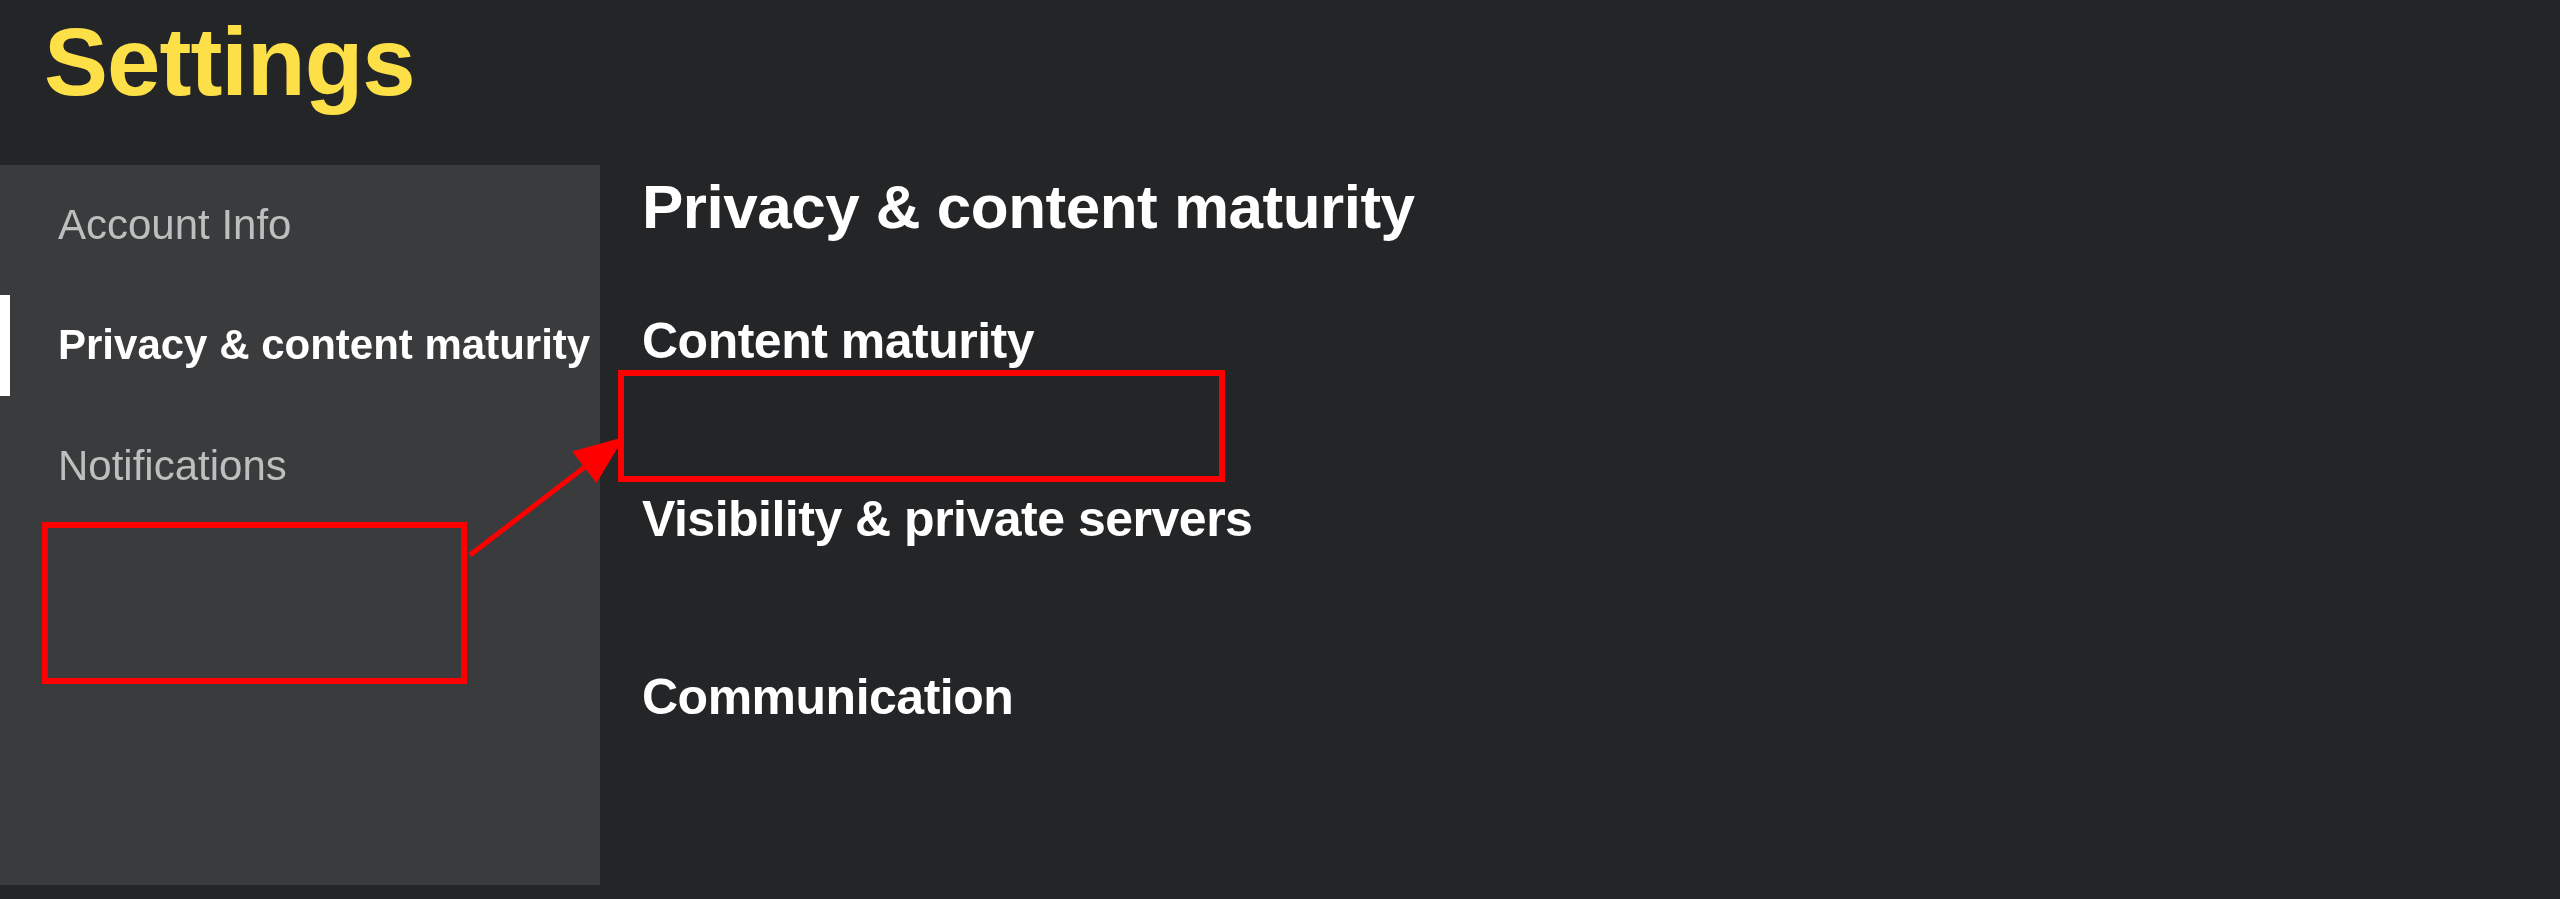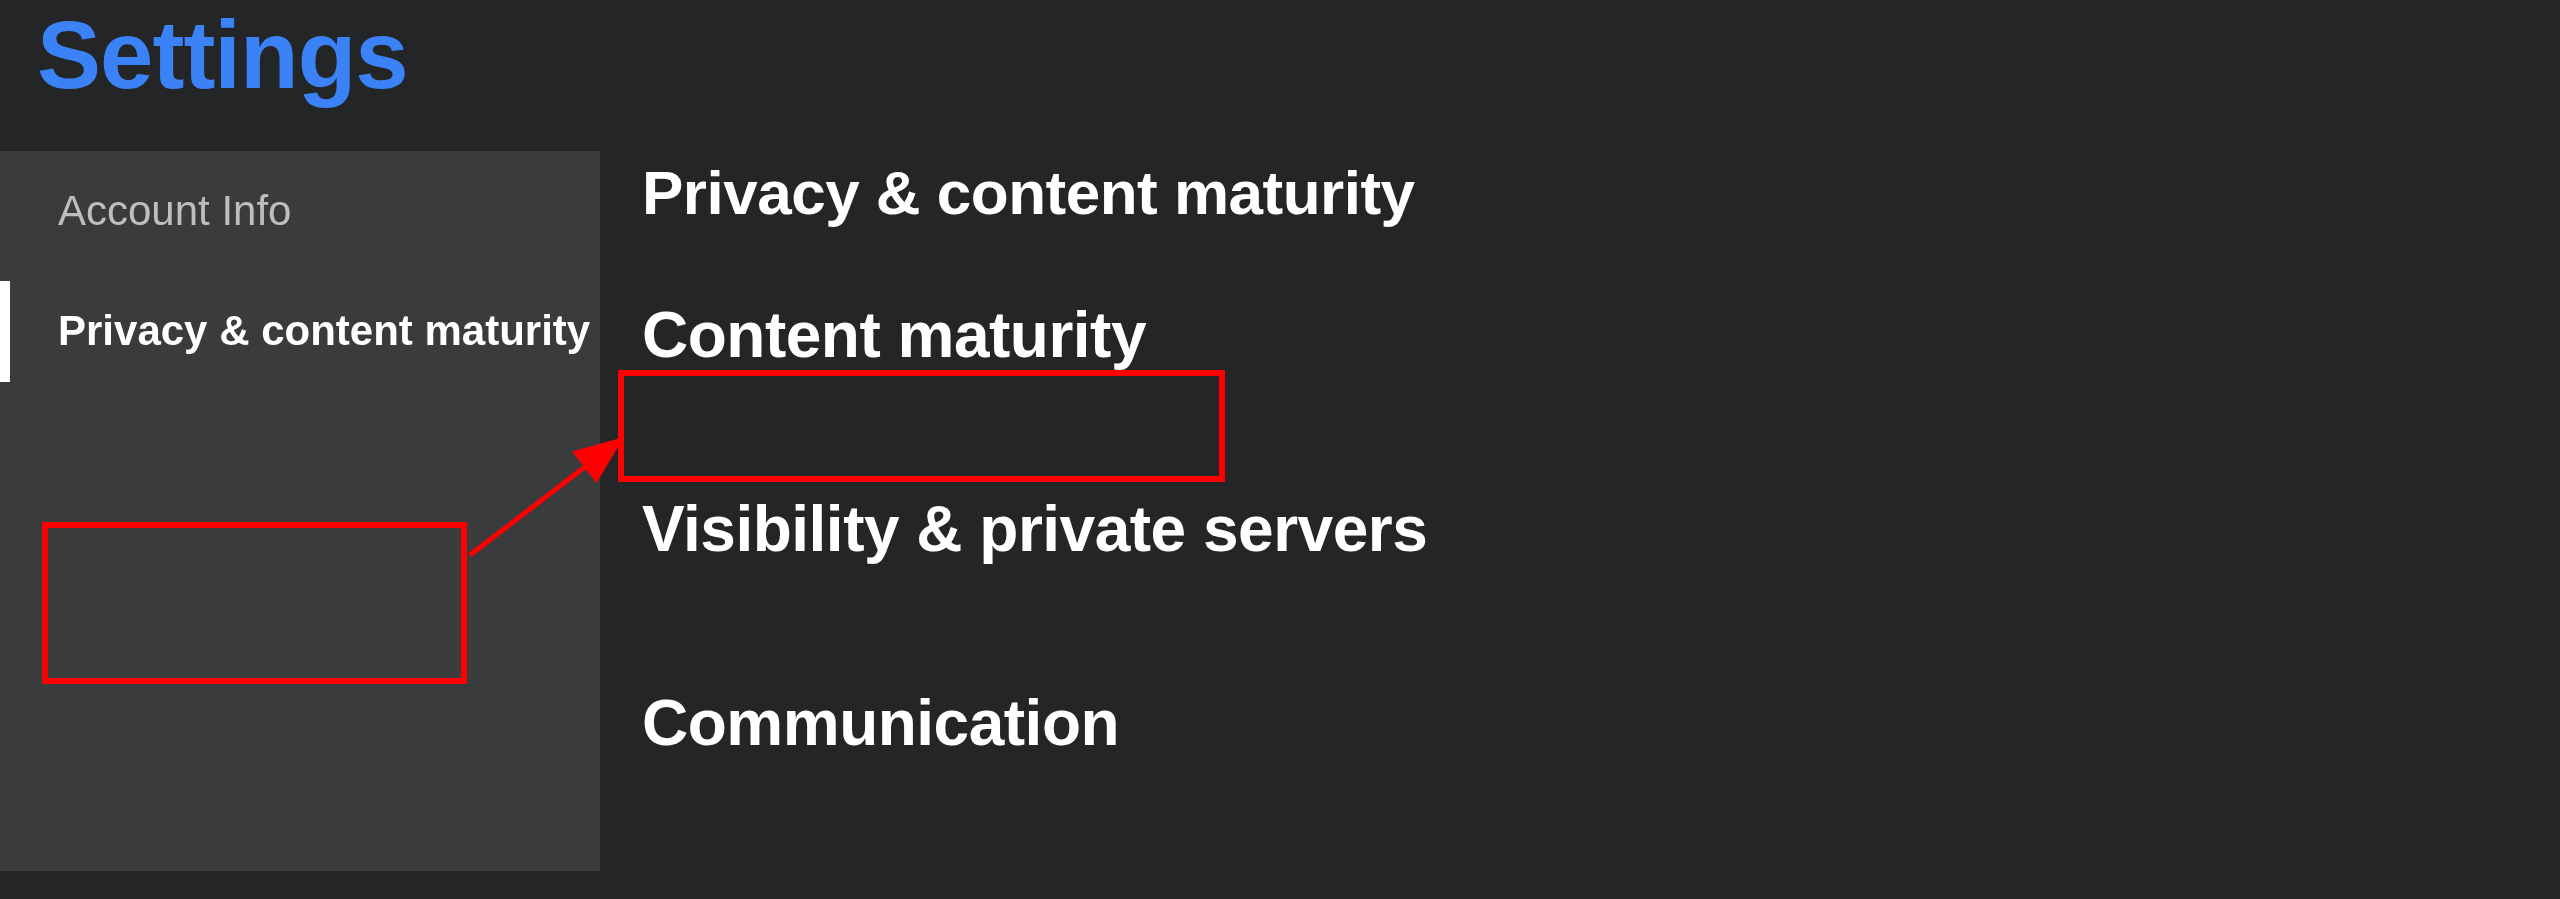--- a/index.html
+++ b/index.html
@@ -9,22 +9,22 @@
     height: 899px;
     background: #232527;
     font-family: "Helvetica Neue", Helvetica, Arial, sans-serif;
     color: #fff;
     overflow: hidden;
   }
 
   .page-title {
     font-size: 96px;
     font-weight: 800;
-    color: #3b82f6;
-    margin: 5px;
+    color: #fde047;
+    margin: 12px;
     padding: 0 0 40px 32px;
     line-height: 1.05;
     letter-spacing: -1px;
   }
 
   .layout {
     display: flex;
     align-items: flex-start;
   }
 
@@ -66,21 +66,21 @@
 
   .section-title {
     font-size: 62px;
     font-weight: 800;
     color: #ffffff;
     margin: 0 0 70px 0;
     letter-spacing: -0.5px;
   }
 
   .section-item {
-    font-size: 64px;
+    font-size: 50px;
     font-weight: 600;
     color: #ffffff;
     margin: 0 0 120px 0;
     letter-spacing: -0.5px;
   }
 
   
   .annot-box {
     position: absolute;
     border: 6px solid #ff0000;
@@ -105,20 +105,23 @@
     <div class="sidebar-item">
       <span>Account Info</span>
     </div>
 
 
     <div class="sidebar-item active">
       <div class="active-indicator"></div>
       <span>Privacy &amp; content maturity</span>
     </div>
 
+    <div class="sidebar-item">
+      <span>Notifications</span>
+    </div>
 
   </nav>
 
   <main class="main">
 
     <h2 class="section-title">Privacy &amp; content maturity</h2>
 
     <h3 class="section-item">Content maturity</h3>
 
     <h3 class="section-item">Visibility &amp; private servers</h3>

